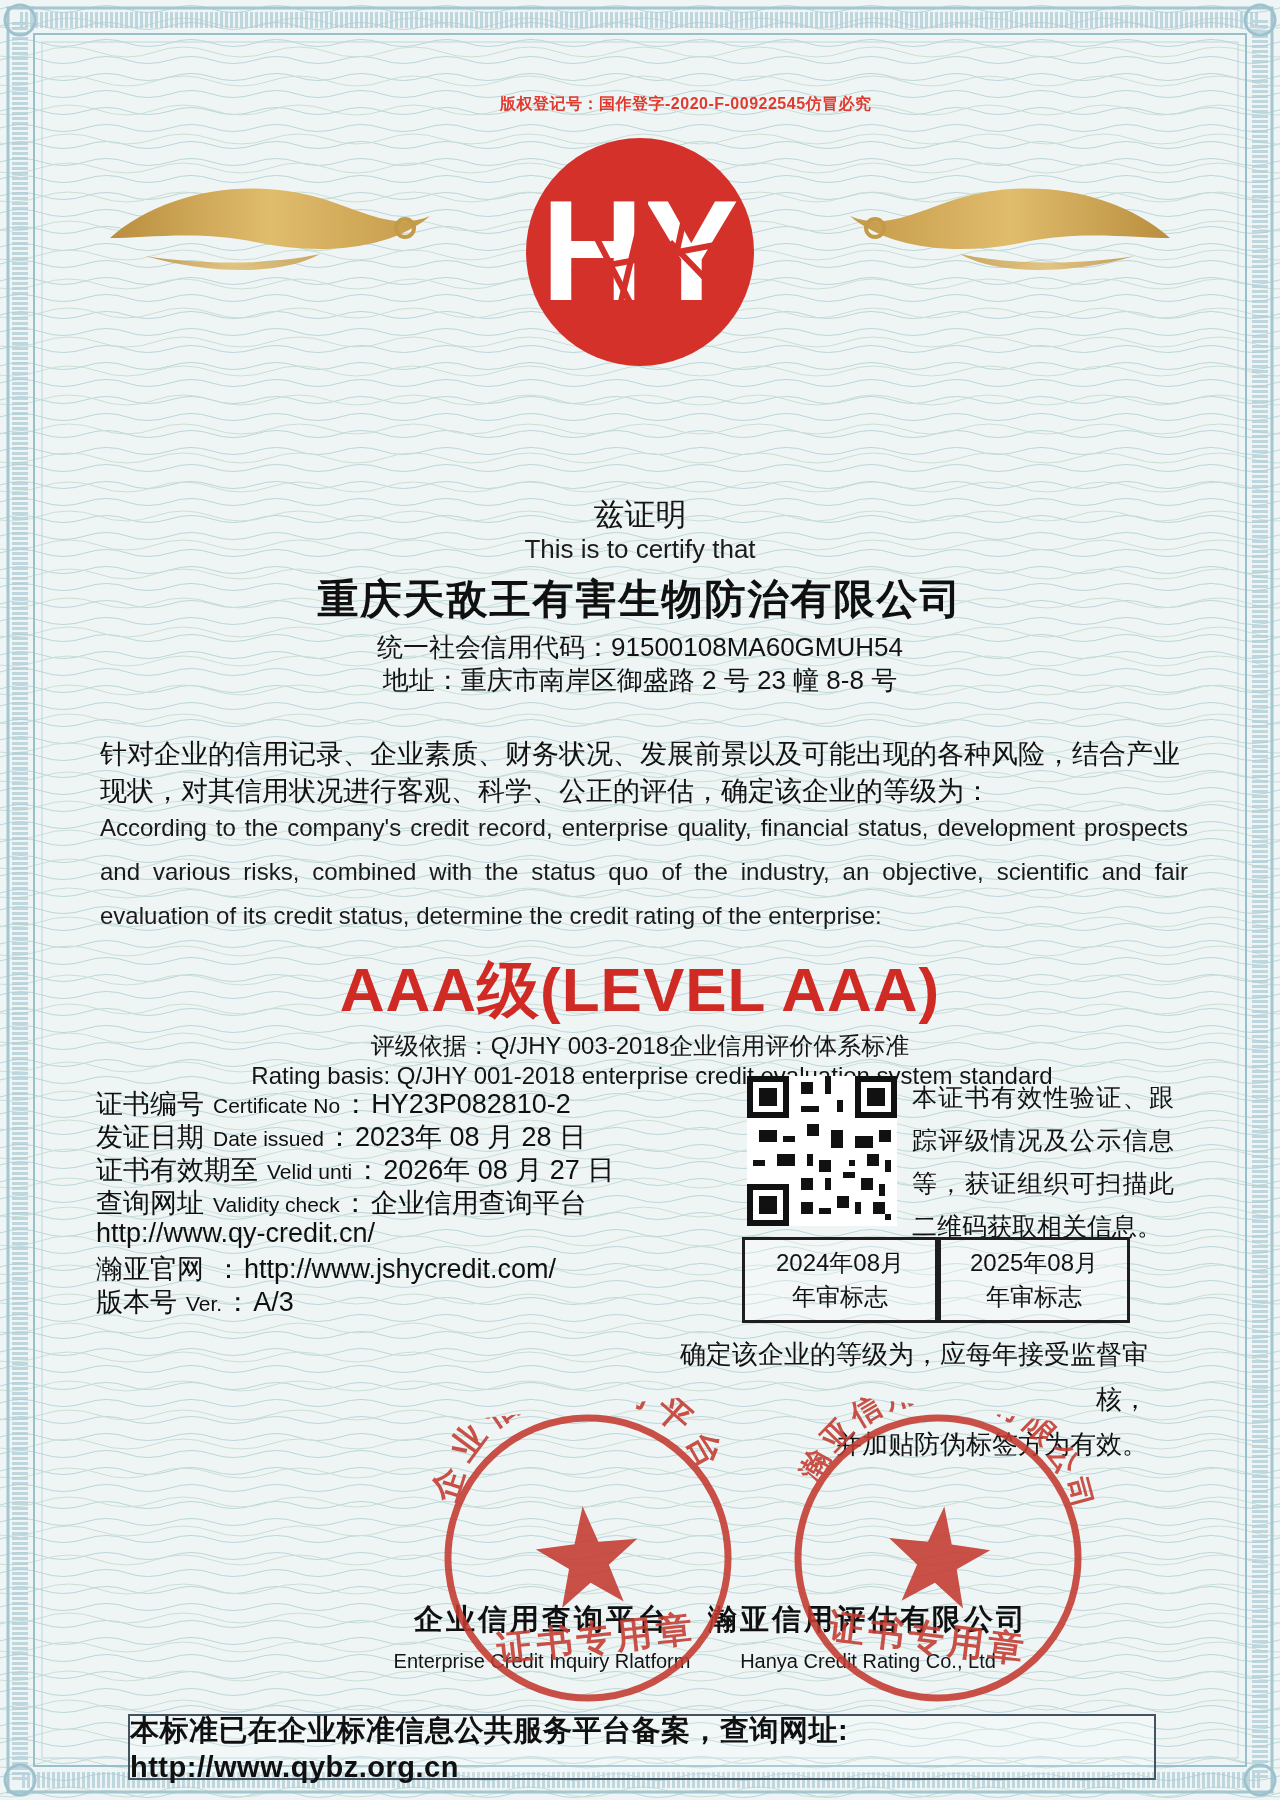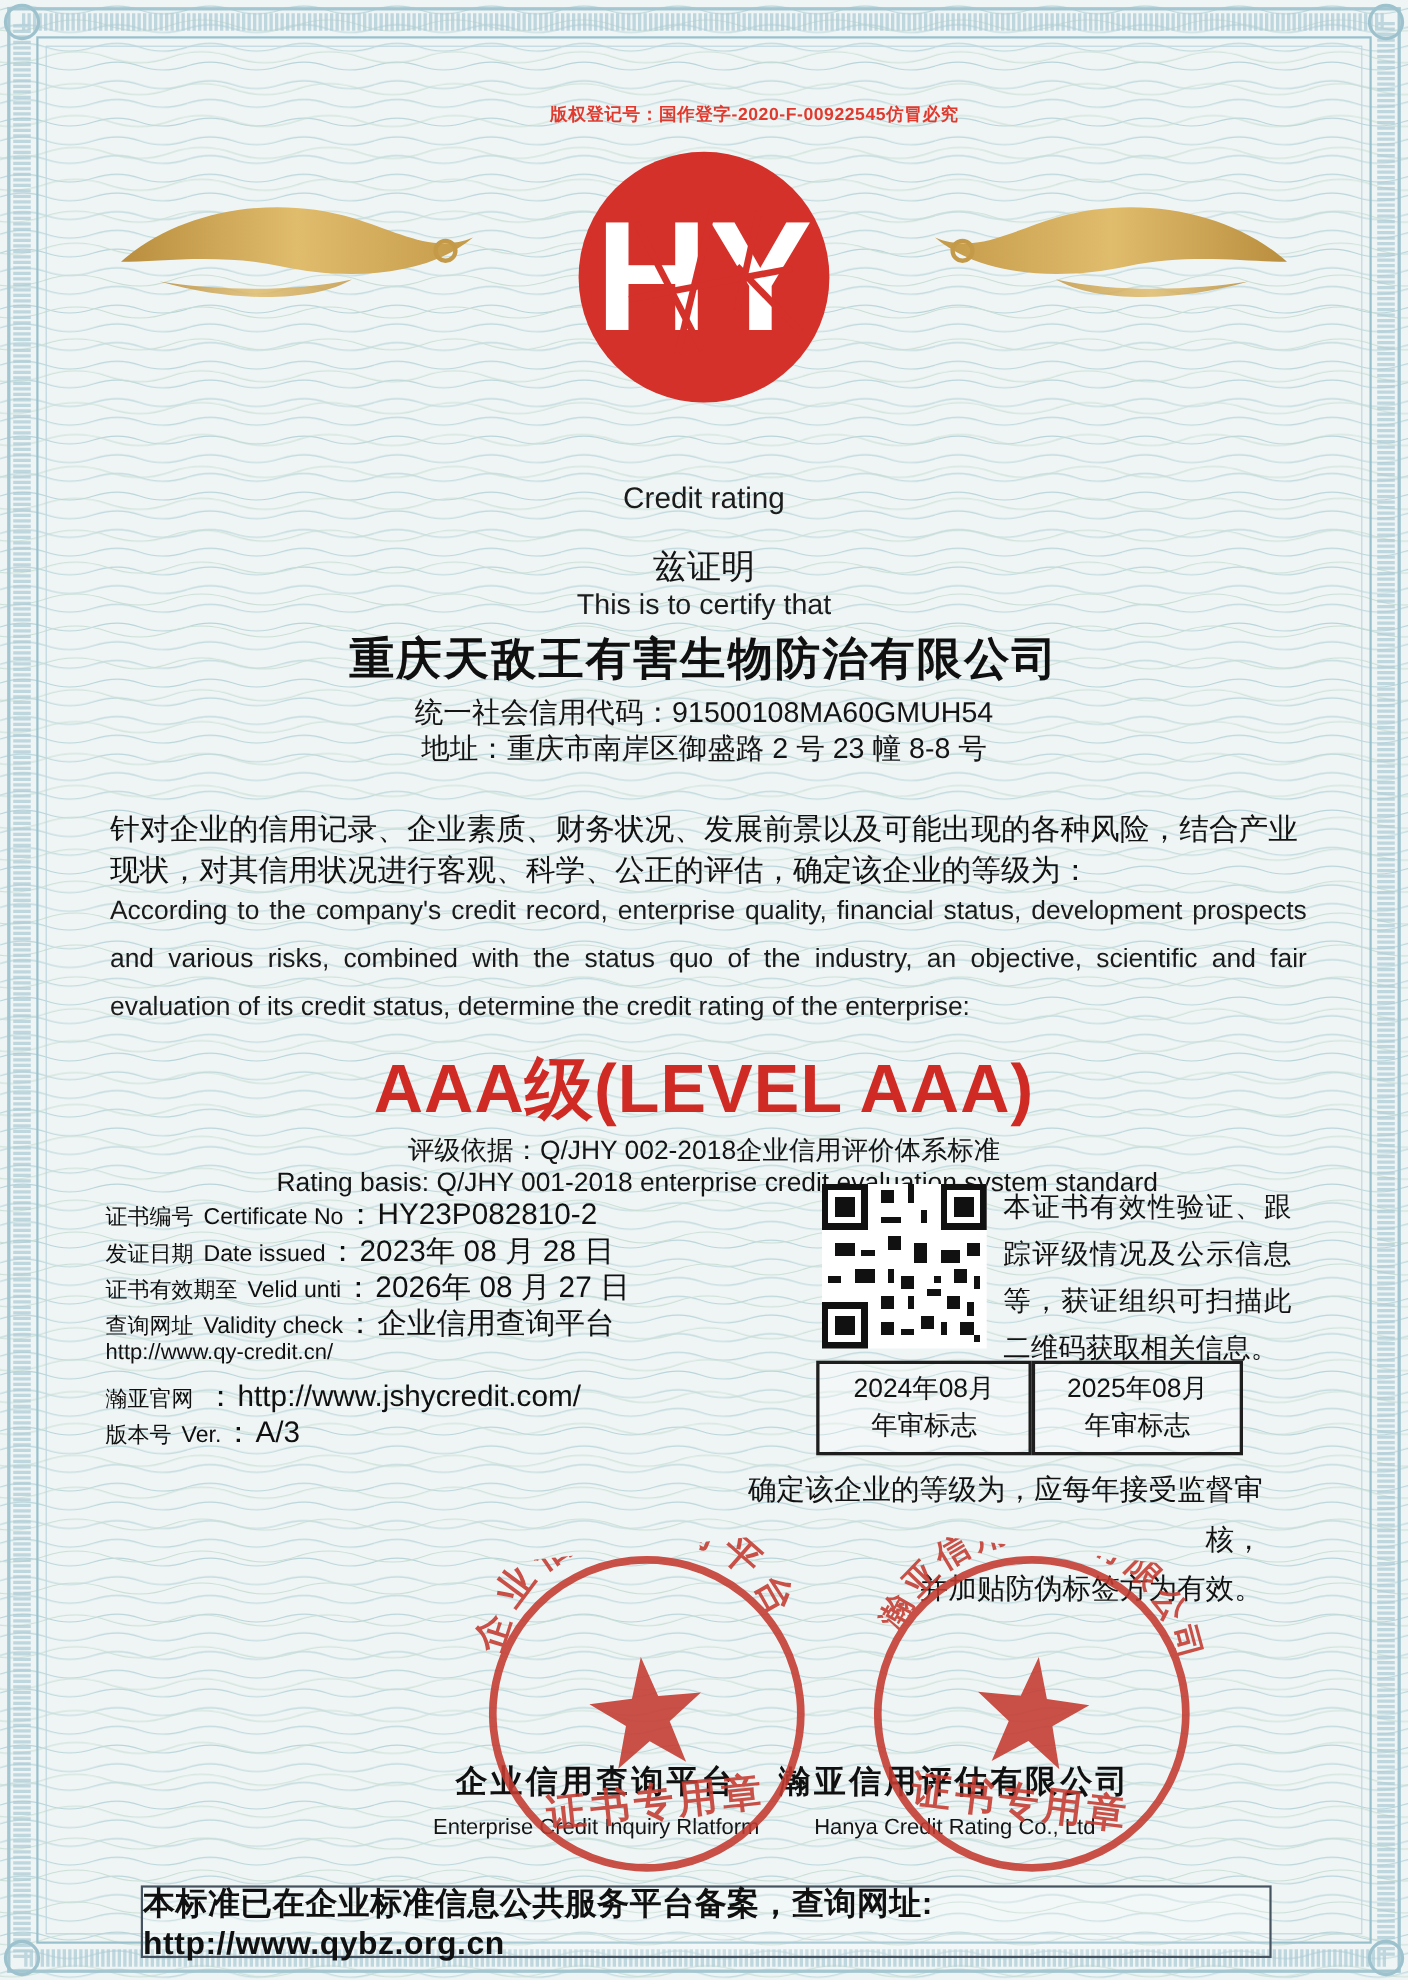--- a/index.html
+++ b/index.html
@@ -29,21 +29,21 @@
 
   .para-zh{left:100px;top:736px;width:1085px;font-size:27px;line-height:37px;color:#121212;}
   .para-en{left:100px;top:806px;width:1088px;font-size:24px;line-height:44px;color:#1a1a1a;text-align:justify;}
 
   .rating{left:0;top:948px;width:100%;text-align:center;font-size:62px;font-weight:bold;color:#d02a24;letter-spacing:1px;}
   .basis-zh{left:0;top:1030px;width:100%;text-align:center;font-size:24px;color:#141414;}
   .basis-en{left:12px;top:1062px;width:100%;text-align:center;font-size:24px;color:#141414;}
 
   .details{left:96px;top:1086px;width:560px;}
   .drow{display:flex;align-items:baseline;height:33px;white-space:nowrap;}
-  .drow .zh{font-size:20px;color:#101010;}
+  .drow .zh{font-size:27px;color:#101010;}
   .drow .en{font-size:21px;color:#101010;margin-left:9px;}
   .drow .sep{font-size:27px;color:#101010;margin:0 2px;}
   .drow .val{font-size:27px;color:#101010;}
 
   .qr{left:747px;top:1076px;width:150px;height:150px;}
   .qr-note{left:912px;top:1076px;width:262px;font-size:25px;line-height:43px;color:#121212;text-align:justify;}
 
   .badge{top:1237px;width:190px;height:80px;border:3px solid #1e1e1e;background:rgba(255,255,255,.25);
          display:flex;flex-direction:column;justify-content:center;align-items:center;font-size:24px;color:#121212;line-height:34px;}
   .badge.b1{left:742px;}
@@ -120,35 +120,34 @@
       <text x="120" y="168" text-anchor="middle" font-family="Liberation Sans, sans-serif" font-size="142" font-weight="bold" fill="#ffffff">HY</text>
       <g stroke="#d4312a" stroke-width="6">
         <line x1="58" y1="70" x2="118" y2="186"></line>
         <line x1="128" y1="58" x2="96" y2="190"></line>
         <line x1="150" y1="110" x2="208" y2="170"></line>
         <line x1="52" y1="140" x2="200" y2="112"></line>
         <line x1="170" y1="60" x2="150" y2="150"></line>
       </g>
     </svg>
 
-    <div class="abs title-en">Credit rating</div>
     <div class="abs certify-zh">兹证明</div>
     <div class="abs certify-en">This is to certify that</div>
     <div class="abs company">重庆天敌王有害生物防治有限公司</div>
     <div class="abs code-line">统一社会信用代码：91500108MA60GMUH54</div>
     <div class="abs addr-line">地址：重庆市南岸区御盛路 2 号 23 幢 8-8 号</div>
 
     <div class="abs para-zh">
       <div>针对企业的信用记录、企业素质、财务状况、发展前景以及可能出现的各种风险，结合产业</div>
       <div>现状，对其信用状况进行客观、科学、公正的评估，确定该企业的等级为：</div>
     </div>
     <div class="abs para-en">According to the company's credit record, enterprise quality, financial status, development prospects and various risks, combined with the status quo of the industry, an objective, scientific and fair evaluation of its credit status, determine the credit rating of the enterprise:</div>
 
     <div class="abs rating">AAA级(LEVEL AAA)</div>
-    <div class="abs basis-zh">评级依据：Q/JHY 002-2018企业信用评价体系标准</div>
+    <div class="abs basis-zh">评级依据：Q/JHY 003-2018企业信用评价体系标准</div>
     <div class="abs basis-en">Rating basis: Q/JHY 001-2018 enterprise credit evaluation system standard</div>
 
     <div class="abs details">
       <div class="drow">
         <span class="zh">证书编号</span>
         <span class="en">Certificate No</span>
         <span class="sep">：</span>
         <span class="val">HY23P082810-2</span>
       </div>
       <div class="drow">

